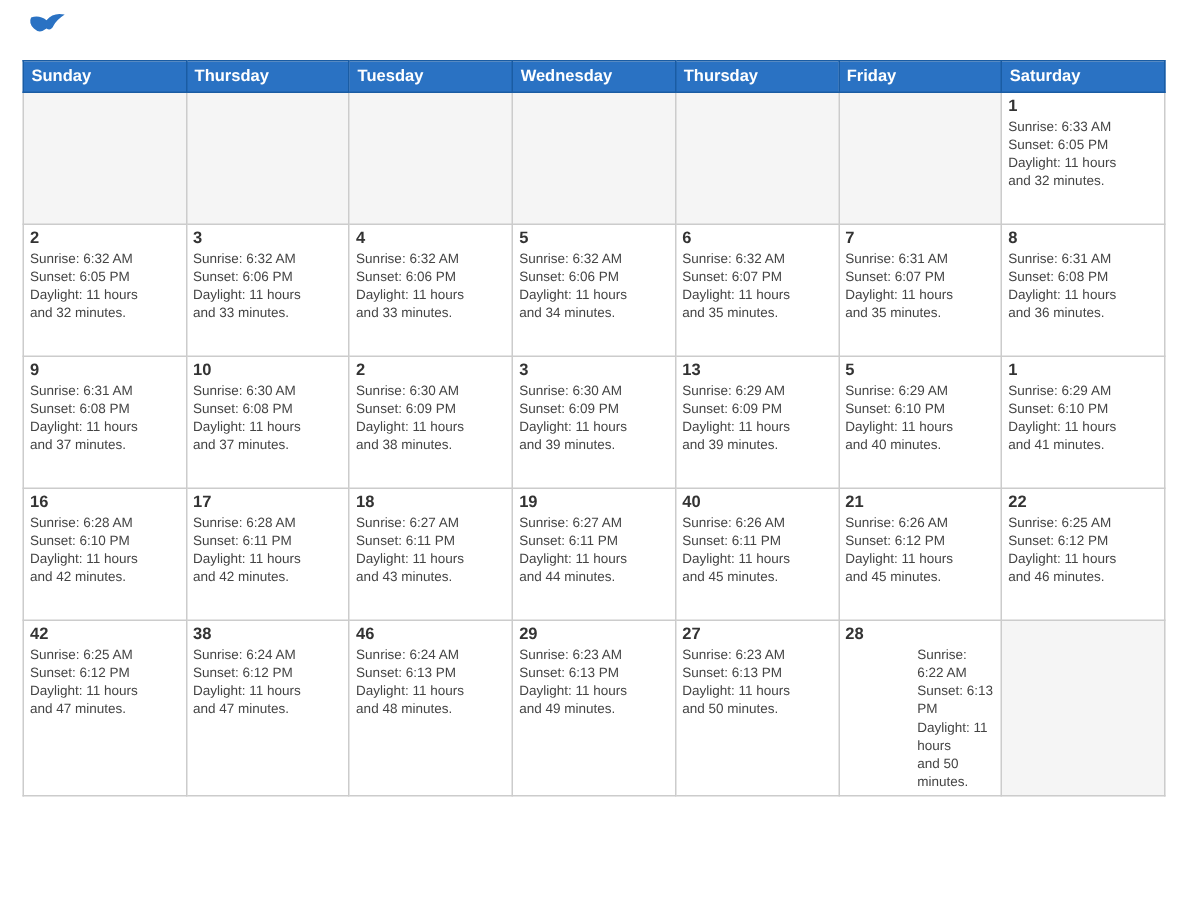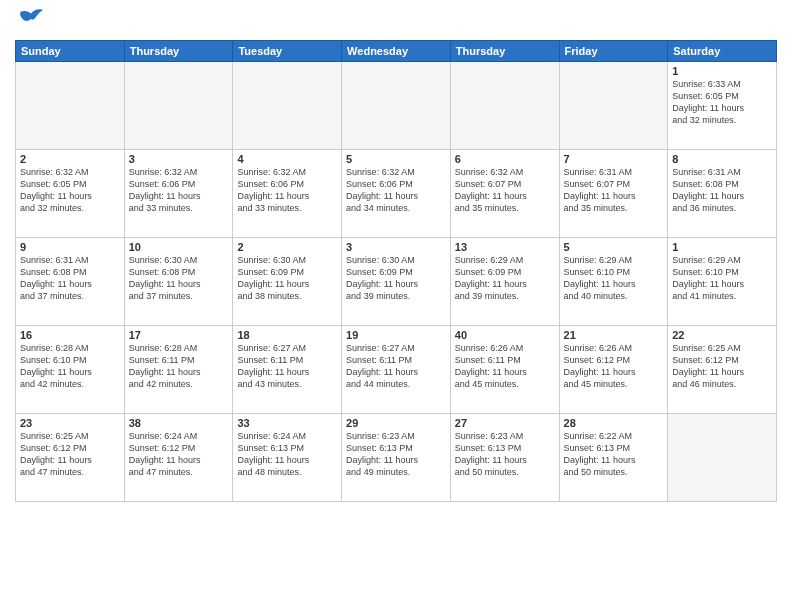--- a/index.html
+++ b/index.html
@@ -275,35 +275,35 @@
           <td>
             <span class="day-num">22</span>
             <div class="day-info" style="white-space: pre-line;">Sunrise: 6:25 AM
 Sunset: 6:12 PM
 Daylight: 11 hours
 and 46 minutes.</div>
           </td>
         </tr>
         <tr>
           <td>
-            <span class="day-num">23</span>
+            <span class="day-num">42</span>
             <div class="day-info" style="white-space: pre-line;">Sunrise: 6:25 AM
 Sunset: 6:12 PM
 Daylight: 11 hours
 and 47 minutes.</div>
           </td>
           <td>
             <span class="day-num">38</span>
             <div class="day-info" style="white-space: pre-line;">Sunrise: 6:24 AM
 Sunset: 6:12 PM
 Daylight: 11 hours
 and 47 minutes.</div>
           </td>
           <td>
-            <span class="day-num">33</span>
+            <span class="day-num">46</span>
             <div class="day-info" style="white-space: pre-line;">Sunrise: 6:24 AM
 Sunset: 6:13 PM
 Daylight: 11 hours
 and 48 minutes.</div>
           </td>
           <td>
             <span class="day-num">29</span>
             <div class="day-info" style="white-space: pre-line;">Sunrise: 6:23 AM
 Sunset: 6:13 PM
 Daylight: 11 hours
@@ -311,21 +311,21 @@
           </td>
           <td>
             <span class="day-num">27</span>
             <div class="day-info" style="white-space: pre-line;">Sunrise: 6:23 AM
 Sunset: 6:13 PM
 Daylight: 11 hours
 and 50 minutes.</div>
           </td>
           <td>
             <span class="day-num">28</span>
-            <div class="day-info" style="white-space: pre-line;">Sunrise: 6:22 AM
+            <div class="day-info" style="white-space: pre-line; margin-left: 48px;">Sunrise: 6:22 AM
 Sunset: 6:13 PM
 Daylight: 11 hours
 and 50 minutes.</div>
           </td>
           <td class="empty"></td>
         </tr>
       </tbody>
   </table>
 </div>
 

